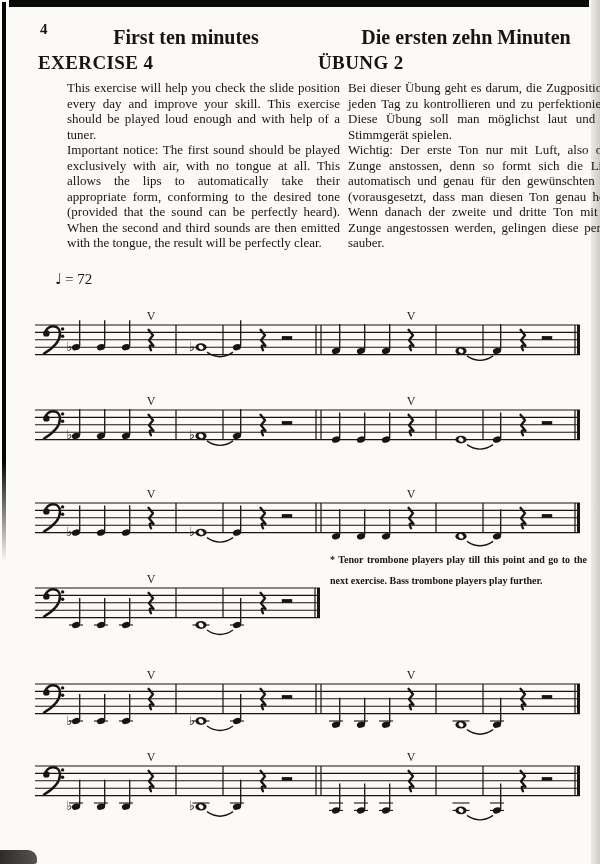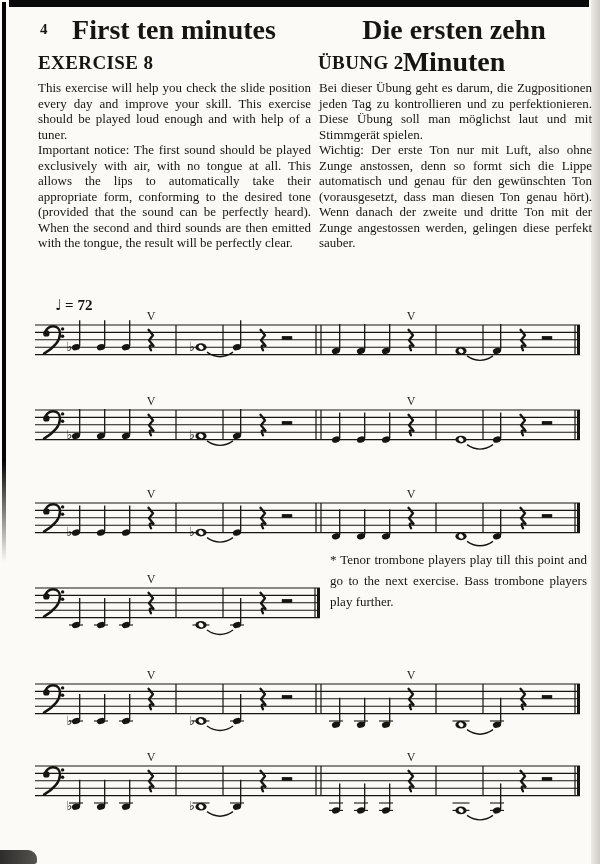--- a/index.html
+++ b/index.html
@@ -8,58 +8,58 @@
   
   .top-bar{position:absolute;left:9px;top:0;width:580px;height:7px;background:#0a0a0a;}
   .left-line{position:absolute;left:2px;top:2px;width:4px;height:560px;
              background:linear-gradient(#050505 82%,rgba(5,5,5,0));}
   .right-strip{position:absolute;right:0;top:0;width:9px;height:864px;
                background:linear-gradient(90deg,#eceae6,#cfccc7);}
   .corner-mark{position:absolute;left:0;top:850px;width:37px;height:14px;
                background:linear-gradient(90deg,#2d2c2a,#55534f);border-radius:0 9px 3px 0;}
   
   .pagenum{position:absolute;left:40px;top:21px;font-size:15px;font-weight:bold;}
-  .title{position:absolute;top:14px;margin:0;width:272px;text-align:center;
-         font-size:28px;font-weight:bold;}
+  .title{position:absolute;top:14px;margin:12px;width:272px;text-align:center;
+         font-size:20px;font-weight:bold;}
   .title-en{left:38px;}
   .title-de{left:318px;text-align:center;}
   .heading{position:absolute;top:52px;margin:0;font-size:19px;font-weight:bold;letter-spacing:.4px;}
   .heading-en{left:38px;}
   .heading-de{left:318px;}
   
   .col{position:absolute;top:80px;width:273px;font-size:13px;line-height:15.5px;
-       text-align:justify;}
+       text-align:justify;margin-left:29px;}
   .col-en{left:38px;}
   .col-de{left:319px;}
   .col p{margin:0;}
   
-  .tempo{position:absolute;left:55px;top:296px;font-size:15px;font-weight:bold;}
+  .tempo{position:absolute;left:55px;top:270px;font-size:15px;font-weight:normal;}
   .tempo-note{font-family:"DejaVu Sans",sans-serif;font-size:15px;margin-right:3px;}
   
-  .footnotes{position:absolute;left:330px;top:549px;width:257px;font-size:13px;
-             line-height:21px;text-align:justify;}
+  .footnotes{position:absolute;left:330px;top:549px;width:257px;font-size:10px;
+             line-height:21px;text-align:justify;font-weight:bold;}
   .footnotes p{margin:0 0 13px 0;}
   
   #music{position:absolute;left:0;top:0;pointer-events:none;}
 </style>
 </head>
 <body>
 
 <div class="page">
 
   <div class="top-bar"></div>
   <div class="left-line"></div>
   <div class="right-strip"></div>
   <div class="corner-mark"></div>
 
   <span class="pagenum">4</span>
   <h1 class="title title-en">First ten minutes</h1>
   <h1 class="title title-de">Die ersten zehn Minuten</h1>
 
-  <h2 class="heading heading-en">EXERCISE 8</h2>
+  <h2 class="heading heading-en">EXERCISE 4</h2>
   <h2 class="heading heading-de">ÜBUNG 2</h2>
 
   <div class="col col-en">
     <p>This exercise will help you check the slide position every day and improve your skill. This exercise should be played loud enough and with help of a tuner.</p>
     <p>Important notice: The first sound should be played exclusively with air, with no tongue at all. This allows the lips to automatically take their appropriate form, conforming to the desired tone (provided that the sound can be perfectly heard). When the second and third sounds are then emitted with the tongue, the result will be perfectly clear.</p>
   </div>
 
   <div class="col col-de">
     <p>Bei dieser Übung geht es darum, die Zugpositionen jeden Tag zu kontrollieren und zu perfektionieren. Diese Übung soll man möglichst laut und mit Stimmgerät spielen.</p>
     <p>Wichtig: Der erste Ton nur mit Luft, also ohne Zunge anstossen, denn so formt sich die Lippe automatisch und genau für den gewünschten Ton (vorausgesetzt, dass man diesen Ton genau hört). Wenn danach der zweite und dritte Ton mit der Zunge angestossen werden, gelingen diese perfekt sauber.</p>

